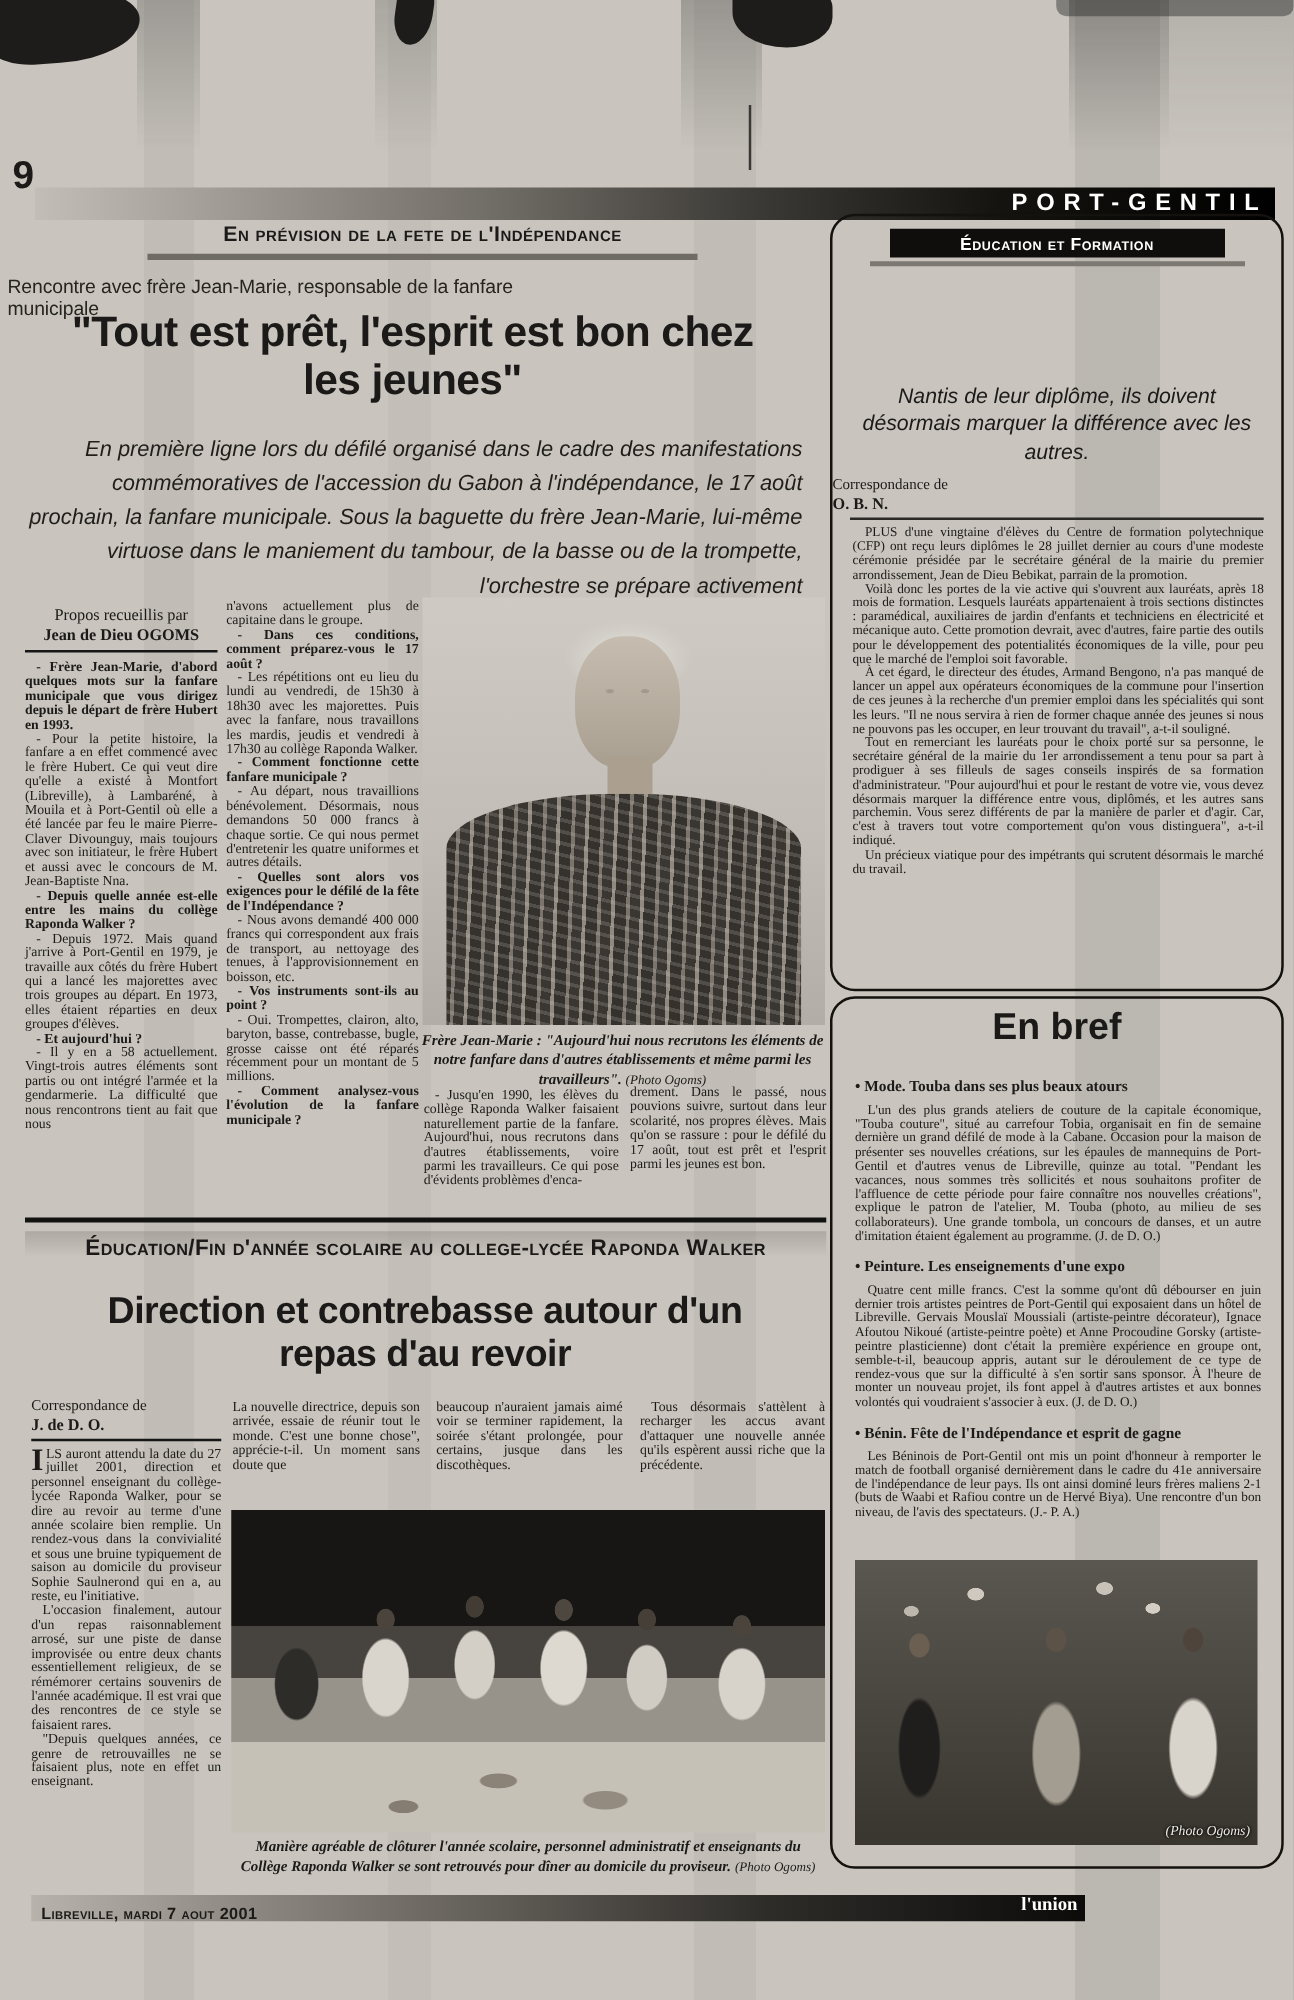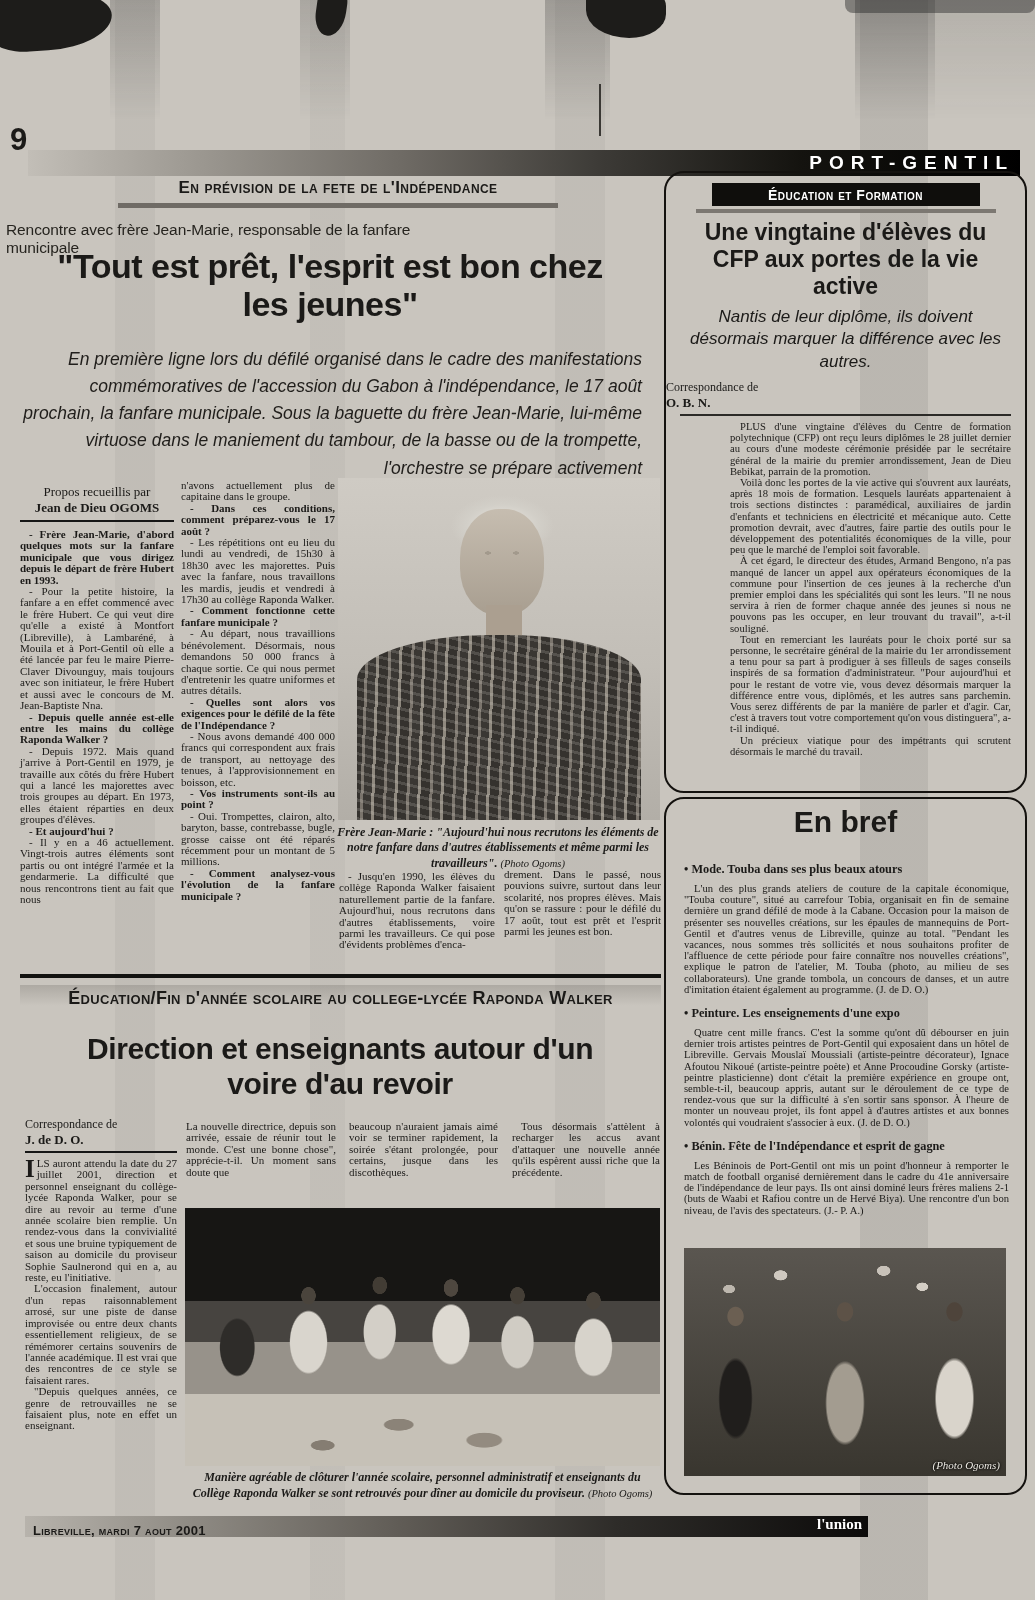--- a/index.html
+++ b/index.html
@@ -99,21 +99,21 @@
     background:#0f0e0c;color:#fff;display:flex;align-items:center;justify-content:center;
     font-family:"Liberation Sans",sans-serif;font-weight:700;font-size:14px;font-variant:small-caps;letter-spacing:.5px;}
   .cfp-header-rule{position:absolute;left:50%;transform:translateX(-50%);top:36px;width:300px;height:4px;background:#7c7872;}
   .cfp-title{position:absolute;left:50%;transform:translateX(-50%);top:46px;width:322px;text-align:center;
     font-family:"Liberation Sans",sans-serif;font-weight:800;font-size:23px;line-height:1.18;}
   .cfp-standfirst{position:absolute;left:50%;transform:translateX(-50%);top:133px;width:318px;text-align:center;
     font-family:"Liberation Sans",sans-serif;font-style:italic;font-size:17px;line-height:1.32;}
   .cfp-corr{position:absolute;left:0;top:207px;width:100%;}
   .cfp-rule{position:absolute;left:14px;right:14px;top:241px;height:2px;background:#2b2a27;}
   .cfp-body{position:absolute;left:16px;right:14px;top:248px;bottom:10px;text-align:justify;
-    font-size:10.6px;line-height:11.2px;hyphens:auto;margin-left:48px;}
+    font-size:10.6px;line-height:11.2px;hyphens:auto;}
   .cfp-body .para{margin:0;text-indent:10px;}
   .bref-box{left:664px;top:797px;width:359px;height:694px;}
   .bref-title{position:absolute;left:0;top:6px;width:100%;text-align:center;
     font-family:"Liberation Sans",sans-serif;font-weight:800;font-size:30px;}
   .bref-items{position:absolute;left:18px;right:16px;top:52px;}
   .bref-head{font-weight:700;font-size:12.3px;margin:11px 0 6px;}
   .bref-body{font-size:10.6px;line-height:11.2px;text-align:justify;text-indent:10px;hyphens:auto;margin:0;}
   .photo3{left:684px;top:1248px;width:322px;height:228px;background:
     radial-gradient(8px 6px at 30% 12%,#cfc9c0 80%,transparent 88%),
     radial-gradient(8px 6px at 62% 10%,#c8c2b9 80%,transparent 88%),
@@ -159,21 +159,21 @@
   <div class="abs byline">
     <span class="byline-label">Propos recueillis par</span>
     <span class="byline-name">Jean de Dieu OGOMS</span>
   </div>
   <div class="col col1">
       <p class="para q">- Frère Jean-Marie, d'abord quelques mots sur la fanfare municipale que vous dirigez depuis le départ de frère Hubert en 1993.</p>
       <p class="para a">- Pour la petite histoire, la fanfare a en effet commencé avec le frère Hubert. Ce qui veut dire qu'elle a existé à Montfort (Libreville), à Lambaréné, à Mouila et à Port-Gentil où elle a été lancée par feu le maire Pierre-Claver Divounguy, mais toujours avec son initiateur, le frère Hubert et aussi avec le concours de M. Jean-Baptiste Nna.</p>
       <p class="para q">- Depuis quelle année est-elle entre les mains du collège Raponda Walker ?</p>
       <p class="para a">- Depuis 1972. Mais quand j'arrive à Port-Gentil en 1979, je travaille aux côtés du frère Hubert qui a lancé les majorettes avec trois groupes au départ. En 1973, elles étaient réparties en deux groupes d'élèves.</p>
       <p class="para q">- Et aujourd'hui ?</p>
-      <p class="para a">- Il y en a 46 actuellement. Vingt-trois autres éléments sont partis ou ont intégré l'armée et la gendarmerie. La difficulté que nous rencontrons tient au fait que nous</p>
+      <p class="para a">- Il y en a 58 actuellement. Vingt-trois autres éléments sont partis ou ont intégré l'armée et la gendarmerie. La difficulté que nous rencontrons tient au fait que nous</p>
     </div>
   <div class="col col2">
       <p class="para a cont">n'avons actuellement plus de capitaine dans le groupe.</p>
       <p class="para q">- Dans ces conditions, comment préparez-vous le 17 août ?</p>
       <p class="para a">- Les répétitions ont eu lieu du lundi au vendredi, de 15h30 à 18h30 avec les majorettes. Puis avec la fanfare, nous travaillons les mardis, jeudis et vendredi à 17h30 au collège Raponda Walker.</p>
       <p class="para q">- Comment fonctionne cette fanfare municipale ?</p>
       <p class="para a">- Au départ, nous travaillions bénévolement. Désormais, nous demandons 50 000 francs à chaque sortie. Ce qui nous permet d'entretenir les quatre uniformes et autres détails.</p>
       <p class="para q">- Quelles sont alors vos exigences pour le défilé de la fête de l'Indépendance ?</p>
       <p class="para a">- Nous avons demandé 400 000 francs qui correspondent aux frais de transport, au nettoyage des tenues, à l'approvisionnement en boisson, etc.</p>
       <p class="para q">- Vos instruments sont-ils au point ?</p>
@@ -195,21 +195,20 @@
   <div class="col col3">
       <p class="para a">- Jusqu'en 1990, les élèves du collège Raponda Walker faisaient naturellement partie de la fanfare. Aujourd'hui, nous recrutons dans d'autres établissements, voire parmi les travailleurs. Ce qui pose d'évidents problèmes d'enca-</p>
     </div>
   <div class="col col4">
       <p class="para a cont">drement. Dans le passé, nous pouvions suivre, surtout dans leur scolarité, nos propres élèves. Mais qu'on se rassure : pour le défilé du 17 août, tout est prêt et l'esprit parmi les jeunes est bon.</p>
     </div>
 
   <div class="rbox cfp-box">
     <div class="cfp-header">Éducation et Formation</div>
     <div class="cfp-header-rule"></div>
-    <h2 class="cfp-title" style="margin:0">Une vingtaine d'élèves du CFP aux portes de la vie active</h2>
     <div class="cfp-standfirst">Nantis de leur diplôme, ils doivent désormais marquer la différence avec les autres.</div>
     <div class="cfp-corr corr">
       <span class="corr-label">Correspondance de</span>
       <span class="corr-name">O. B. N.</span>
     </div>
     <div class="cfp-rule"></div>
     <div class="cfp-body">
         <p class="para ">PLUS d'une vingtaine d'élèves du Centre de formation polytechnique (CFP) ont reçu leurs diplômes le 28 juillet dernier au cours d'une modeste cérémonie présidée par le secrétaire général de la mairie du premier arrondissement, Jean de Dieu Bebikat, parrain de la promotion.</p>
         <p class="para ">Voilà donc les portes de la vie active qui s'ouvrent aux lauréats, après 18 mois de formation. Lesquels lauréats appartenaient à trois sections distinctes : paramédical, auxiliaires de jardin d'enfants et techniciens en électricité et mécanique auto. Cette promotion devrait, avec d'autres, faire partie des outils pour le développement des potentialités économiques de la ville, pour peu que le marché de l'emploi soit favorable.</p>
         <p class="para ">À cet égard, le directeur des études, Armand Bengono, n'a pas manqué de lancer un appel aux opérateurs économiques de la commune pour l'insertion de ces jeunes à la recherche d'un premier emploi dans les spécialités qui sont les leurs. "Il ne nous servira à rien de former chaque année des jeunes si nous ne pouvons pas les occuper, en leur trouvant du travail", a-t-il souligné.</p>
@@ -228,21 +227,21 @@
       <div class="bref-head">• Bénin. Fête de l'Indépendance et esprit de gagne</div>
       <p class="bref-body">Les Béninois de Port-Gentil ont mis un point d'honneur à remporter le match de football organisé dernièrement dans le cadre du 41e anniversaire de l'indépendance de leur pays. Ils ont ainsi dominé leurs frères maliens 2-1 (buts de Waabi et Rafiou contre un de Hervé Biya). Une rencontre d'un bon niveau, de l'avis des spectateurs. (J.- P. A.)</p>
     </div>
   </div>
   <div class="abs photo3">
     <span class="photo3-credit">(Photo Ogoms)</span>
   </div>
 
   <div class="abs rule-school"></div>
   <div class="abs kicker2">Éducation/Fin d'année scolaire au college-lycée Raponda Walker</div>
-  <h2 class="abs headline2" style="margin:0">Direction et enseignants autour d'un voire d'au revoir</h2>
+  <h2 class="abs headline2" style="margin:0">Direction et contrebasse autour d'un repas d'au revoir</h2>
   <div class="abs corr2 corr">
     <span class="corr-label">Correspondance de</span>
     <span class="corr-name">J. de D. O.</span>
   </div>
   <div class="col bcol1">
       <p class="para a dropcap cont">ILS auront attendu la date du 27 juillet 2001, direction et personnel enseignant du collège-lycée Raponda Walker, pour se dire au revoir au terme d'une année scolaire bien remplie. Un rendez-vous dans la convivialité et sous une bruine typiquement de saison au domicile du proviseur Sophie Saulnerond qui en a, au reste, eu l'initiative.</p>
       <p class="para a">L'occasion finalement, autour d'un repas raisonnablement arrosé, sur une piste de danse improvisée ou entre deux chants essentiellement religieux, de se rémémorer certains souvenirs de l'année académique. Il est vrai que des rencontres de ce style se faisaient rares.</p>
       <p class="para a">"Depuis quelques années, ce genre de retrouvailles ne se faisaient plus, note en effet un enseignant.</p>
     </div>
   <div class="col bcol2">

